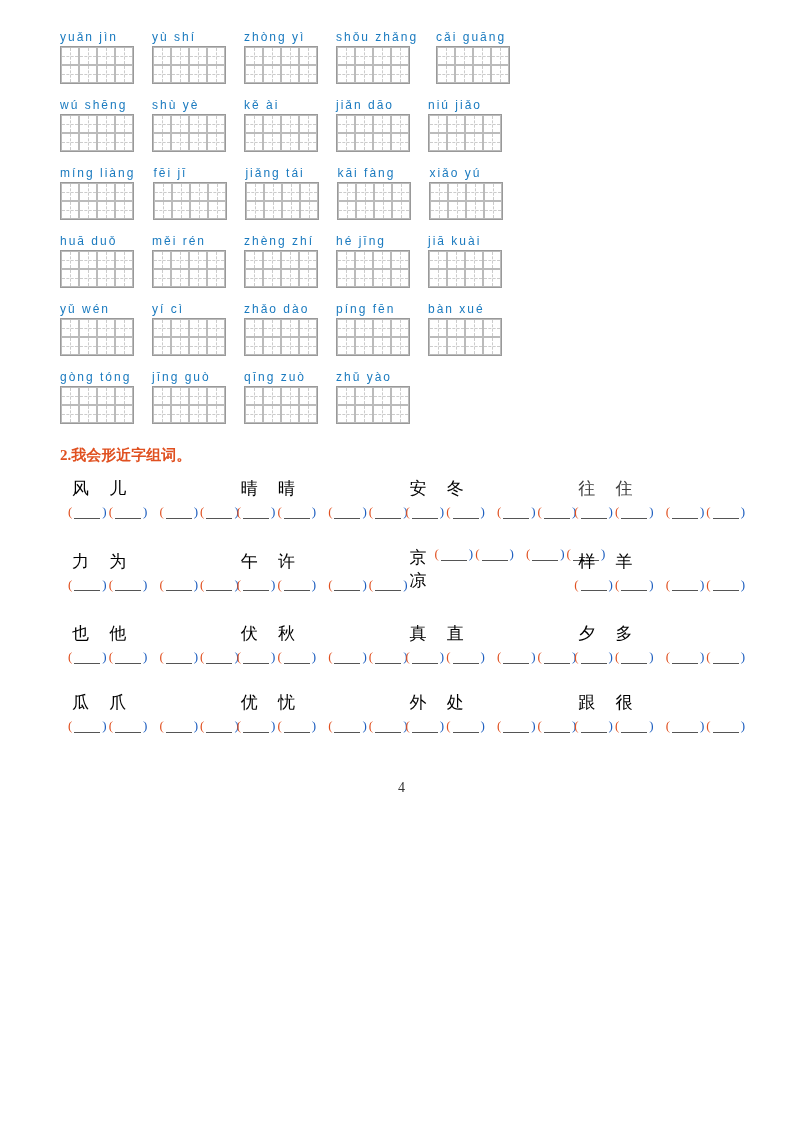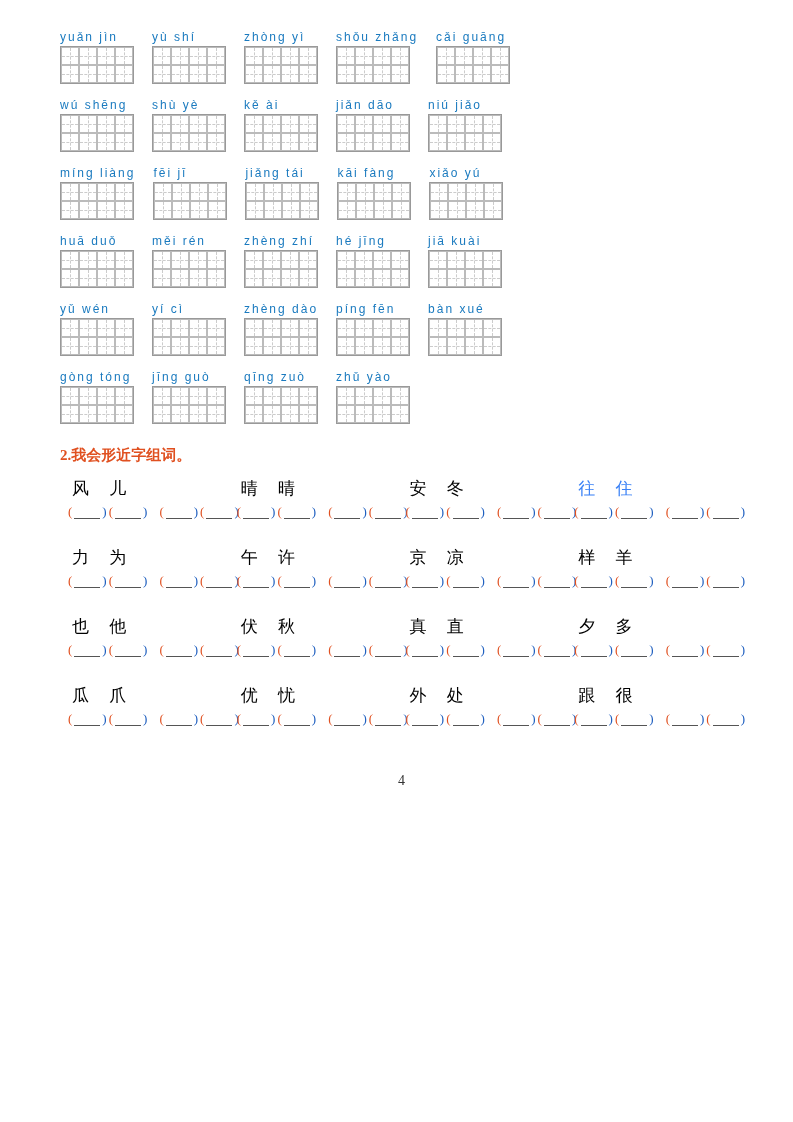--- a/index.html
+++ b/index.html
@@ -406,21 +406,21 @@
             <div class="cell"></div>
             <div class="cell"></div>
             <div class="cell"></div>
             <div class="cell"></div>
             <div class="cell"></div>
             <div class="cell"></div>
             <div class="cell"></div>
           </div>
         </div>
         <div class="pinyin-item">
-          <div class="pinyin-text tone">zhèng dào</div>
+          <div class="pinyin-text tone">zhǎo dào</div>
           <div class="char-grid">
             <div class="cell"></div>
             <div class="cell"></div>
             <div class="cell"></div>
             <div class="cell"></div>
             <div class="cell"></div>
             <div class="cell"></div>
             <div class="cell"></div>
             <div class="cell"></div>
           </div>
@@ -566,21 +566,21 @@
               <span style="display: inline-block; width: 8px;"></span>
               <span style="color: rgb(224, 80, 32); font-size: 13px; font-family: SimSun, serif;">(</span>
               <span style="display: inline-block; width: 26px; height: 13px; border-bottom: 1px solid rgb(85, 85, 85); vertical-align: bottom;"></span>
               <span style="color: rgb(32, 96, 192); font-size: 13px; font-family: SimSun, serif;">)</span>
               <span style="color: rgb(224, 80, 32); font-size: 13px; font-family: SimSun, serif;">(</span>
               <span style="display: inline-block; width: 26px; height: 13px; border-bottom: 1px solid rgb(85, 85, 85); vertical-align: bottom;"></span>
               <span style="color: rgb(32, 96, 192); font-size: 13px; font-family: SimSun, serif;">)</span>
             </div>
           </div>
           <div style="flex: 1 1 0%; display: flex; flex-direction: column; align-items: flex-start; min-width: 140px;">
-            <div style="font-size: 17px; color: #3b82f6; letter-spacing: 8px; margin-bottom: 4px; padding-left: 4px; font-family: SimSun, serif;">往  住</div>
+            <div style="font-size: 17px; color: #404040; letter-spacing: 8px; margin-bottom: 4px; padding-left: 4px; font-family: SimSun, serif;">往  住</div>
             <div style="display: flex; flex-direction: row; align-items: center; font-size: 13px; gap: 2px;">
               <span style="color: rgb(224, 80, 32); font-size: 13px; font-family: SimSun, serif;">(</span>
               <span style="display: inline-block; width: 26px; height: 13px; border-bottom: 1px solid rgb(85, 85, 85); vertical-align: bottom;"></span>
               <span style="color: rgb(32, 96, 192); font-size: 13px; font-family: SimSun, serif;">)</span>
               <span style="color: rgb(224, 80, 32); font-size: 13px; font-family: SimSun, serif;">(</span>
               <span style="display: inline-block; width: 26px; height: 13px; border-bottom: 1px solid rgb(85, 85, 85); vertical-align: bottom;"></span>
               <span style="color: rgb(32, 96, 192); font-size: 13px; font-family: SimSun, serif;">)</span>
               <span style="display: inline-block; width: 8px;"></span>
               <span style="color: rgb(224, 80, 32); font-size: 13px; font-family: SimSun, serif;">(</span>
               <span style="display: inline-block; width: 26px; height: 13px; border-bottom: 1px solid rgb(85, 85, 85); vertical-align: bottom;"></span>
@@ -624,21 +624,21 @@
               <span style="color: rgb(32, 96, 192); font-size: 13px; font-family: SimSun, serif;">)</span>
               <span style="display: inline-block; width: 8px;"></span>
               <span style="color: rgb(224, 80, 32); font-size: 13px; font-family: SimSun, serif;">(</span>
               <span style="display: inline-block; width: 26px; height: 13px; border-bottom: 1px solid rgb(85, 85, 85); vertical-align: bottom;"></span>
               <span style="color: rgb(32, 96, 192); font-size: 13px; font-family: SimSun, serif;">)</span>
               <span style="color: rgb(224, 80, 32); font-size: 13px; font-family: SimSun, serif;">(</span>
               <span style="display: inline-block; width: 26px; height: 13px; border-bottom: 1px solid rgb(85, 85, 85); vertical-align: bottom;"></span>
               <span style="color: rgb(32, 96, 192); font-size: 13px; font-family: SimSun, serif;">)</span>
             </div>
           </div>
-          <div style="flex: 1 1 0%; display: flex; flex-direction: column; align-items: flex-start; min-width: 140px;">
+          <div style="flex: 1 1 0%; display: flex; flex-direction: row; align-items: flex-start; min-width: 140px;">
             <div style="font-size: 17px; color: rgb(0, 0, 0); letter-spacing: 8px; margin-bottom: 4px; padding-left: 4px; font-family: SimSun, serif;">京  凉</div>
             <div style="display: flex; flex-direction: row; align-items: center; font-size: 13px; gap: 2px;">
               <span style="color: rgb(224, 80, 32); font-size: 13px; font-family: SimSun, serif;">(</span>
               <span style="display: inline-block; width: 26px; height: 13px; border-bottom: 1px solid rgb(85, 85, 85); vertical-align: bottom;"></span>
               <span style="color: rgb(32, 96, 192); font-size: 13px; font-family: SimSun, serif;">)</span>
               <span style="color: rgb(224, 80, 32); font-size: 13px; font-family: SimSun, serif;">(</span>
               <span style="display: inline-block; width: 26px; height: 13px; border-bottom: 1px solid rgb(85, 85, 85); vertical-align: bottom;"></span>
               <span style="color: rgb(32, 96, 192); font-size: 13px; font-family: SimSun, serif;">)</span>
               <span style="display: inline-block; width: 8px;"></span>
               <span style="color: rgb(224, 80, 32); font-size: 13px; font-family: SimSun, serif;">(</span>

